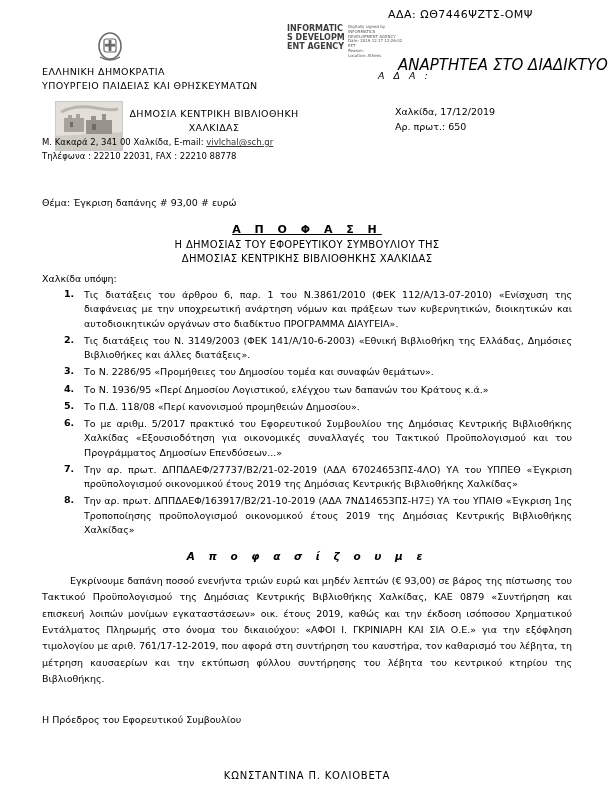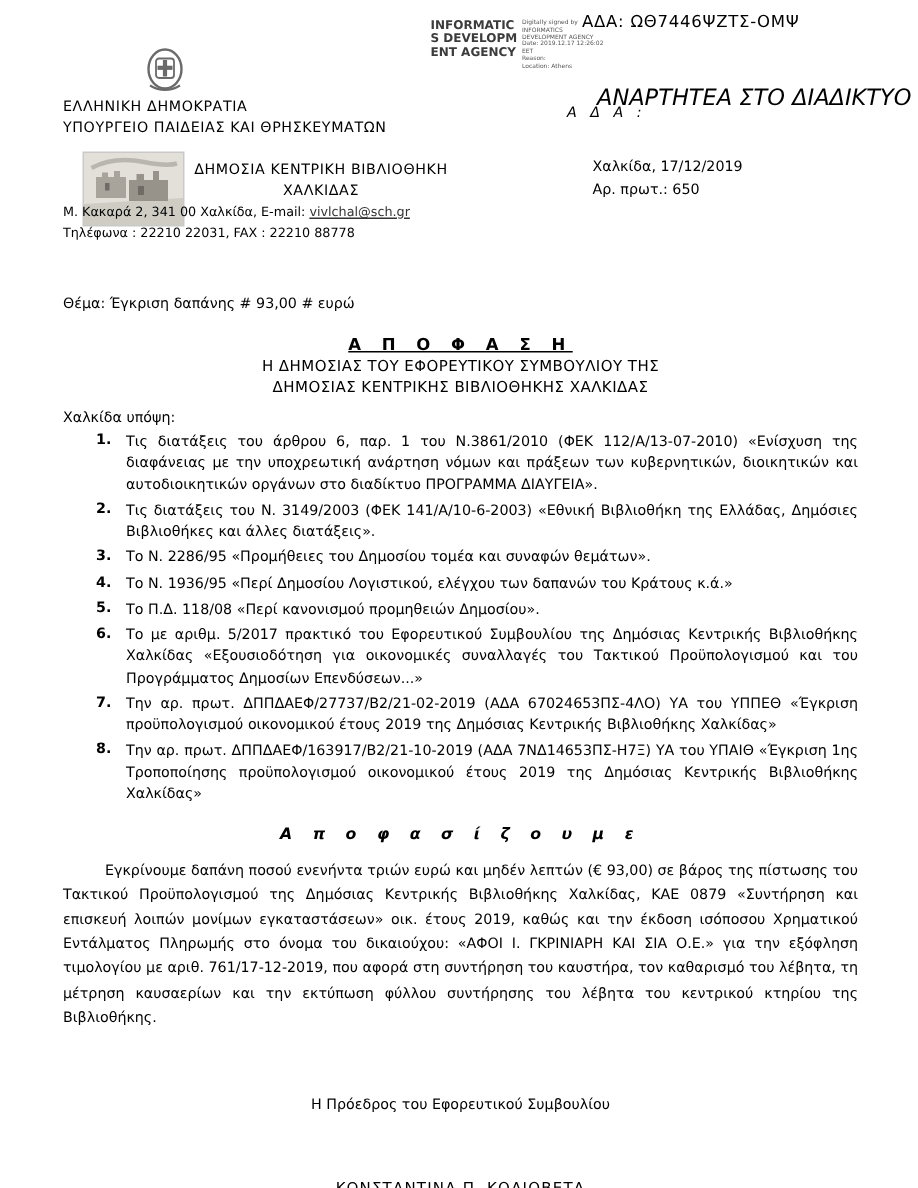--- a/index.html
+++ b/index.html
@@ -3,21 +3,21 @@
 <meta charset="utf-8">
 <style>
   html,body{margin:0;padding:0;background:#e8e8e8;}
   .page{
     position:relative;width:612px;height:792px;background:#ffffff;
     font-family:"DejaVu Sans","Liberation Sans",sans-serif;color:#000;
     overflow:hidden;margin:0 auto;
   }
   
   .ada-top{position:absolute;top:8px;left:388px;font-size:11px;letter-spacing:.5px;}
-  .stamp{position:absolute;top:13px;left:287px;display:flex;gap:3px;}
+  .stamp{position:absolute;top:25px;left:287px;display:flex;gap:3px;}
   .stamp-agency{font-size:8px;font-weight:bold;color:#3c3c3c;width:58px;line-height:1.1;word-break:break-all;}
   .stamp-details{font-size:4px;color:#555;line-height:1.2;width:78px;}
   .anartitea{position:absolute;top:56px;left:398px;font-style:italic;font-size:15px;}
   .ada-label{position:absolute;top:70px;left:378px;font-style:italic;font-size:9.5px;letter-spacing:3px;}
   
   .coat{position:absolute;top:31px;left:96px;}
   .republic{position:absolute;top:66px;left:42px;font-size:9.5px;letter-spacing:.4px;}
   .ministry{position:absolute;top:80px;left:42px;font-size:9.5px;letter-spacing:.4px;}
   .library-logo{position:absolute;top:101px;left:55px;width:66px;height:48px;border:1px solid #c9c9c9;background:linear-gradient(135deg,#e9e7e2 0%,#d8d5cf 45%,#efedea 100%);overflow:hidden;}
   .library-name{position:absolute;top:107px;left:128px;width:172px;text-align:center;font-size:9.5px;line-height:1.45;letter-spacing:.4px;}
@@ -31,21 +31,21 @@
   .title-block{text-align:center;margin-top:15px;}
   .title-main{display:inline-block;font-weight:bold;font-size:11px;letter-spacing:5px;text-decoration:underline;}
   .title-sub{margin-top:3px;font-size:10px;letter-spacing:.3px;}
   .having{margin-top:9px;}
   .list{margin-top:4px;padding-left:22px;}
   .item{display:flex;margin-bottom:3px;}
   .item-num{width:20px;flex:none;font-weight:bold;}
   .item-text{flex:1;text-align:justify;line-height:1.5;}
   .decide{text-align:center;font-weight:bold;font-style:italic;font-size:10.5px;letter-spacing:5px;margin:13px 0 11px 0;}
   .body-par{text-align:justify;text-indent:28px;line-height:1.72;}
-  .sig-title{margin-top:44px;text-align:center;font-size:9.5px;}
+  .sig-title{margin-top:27px;font-size:9.5px;}
   .sig-name{margin-top:45px;text-align:center;font-size:10px;letter-spacing:.8px;}
 </style>
 </head>
 <body>
 
 <div class="page">
 
   <div class="ada-top">ΑΔΑ: ΩΘ7446ΨΖΤΣ-ΟΜΨ</div>
 
   <div class="stamp">

